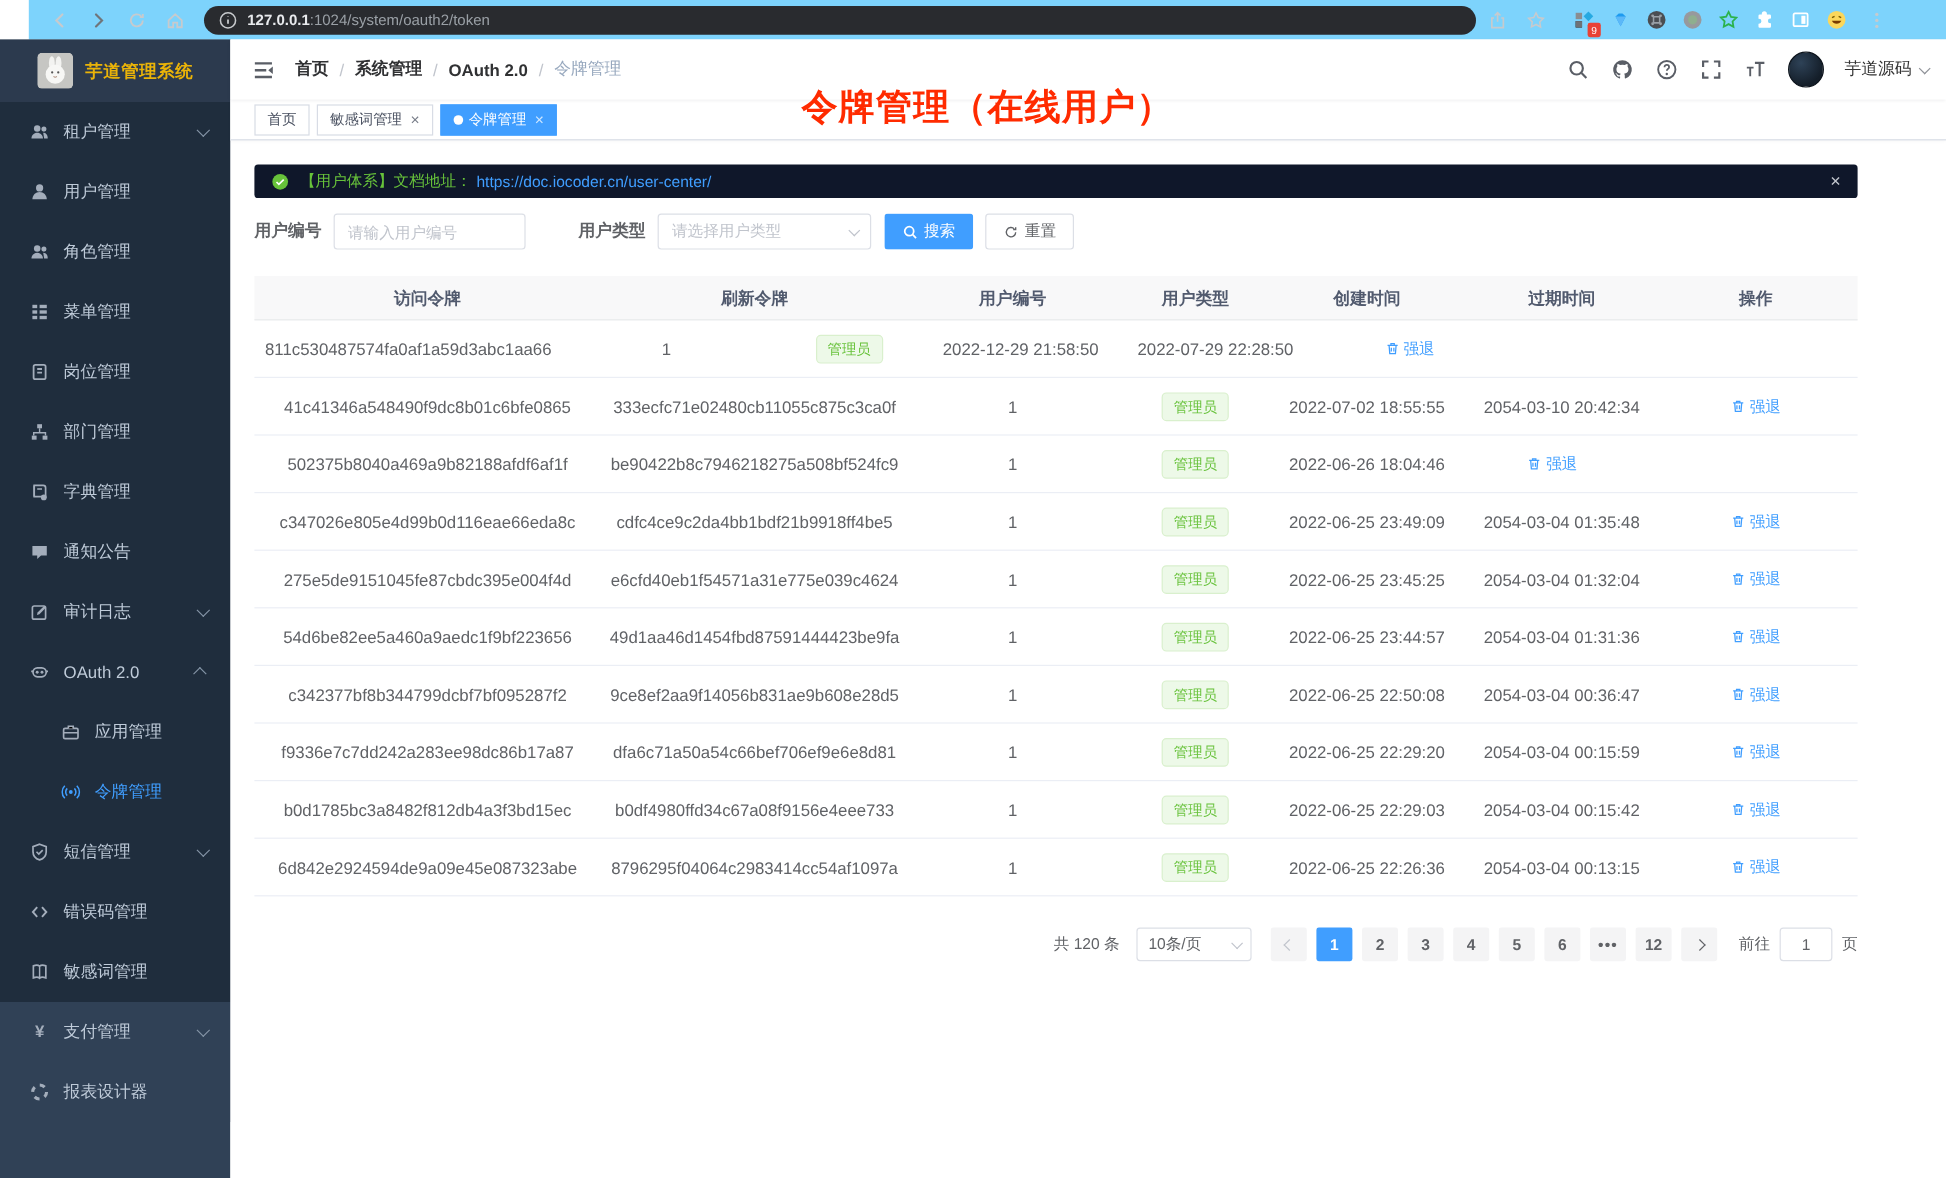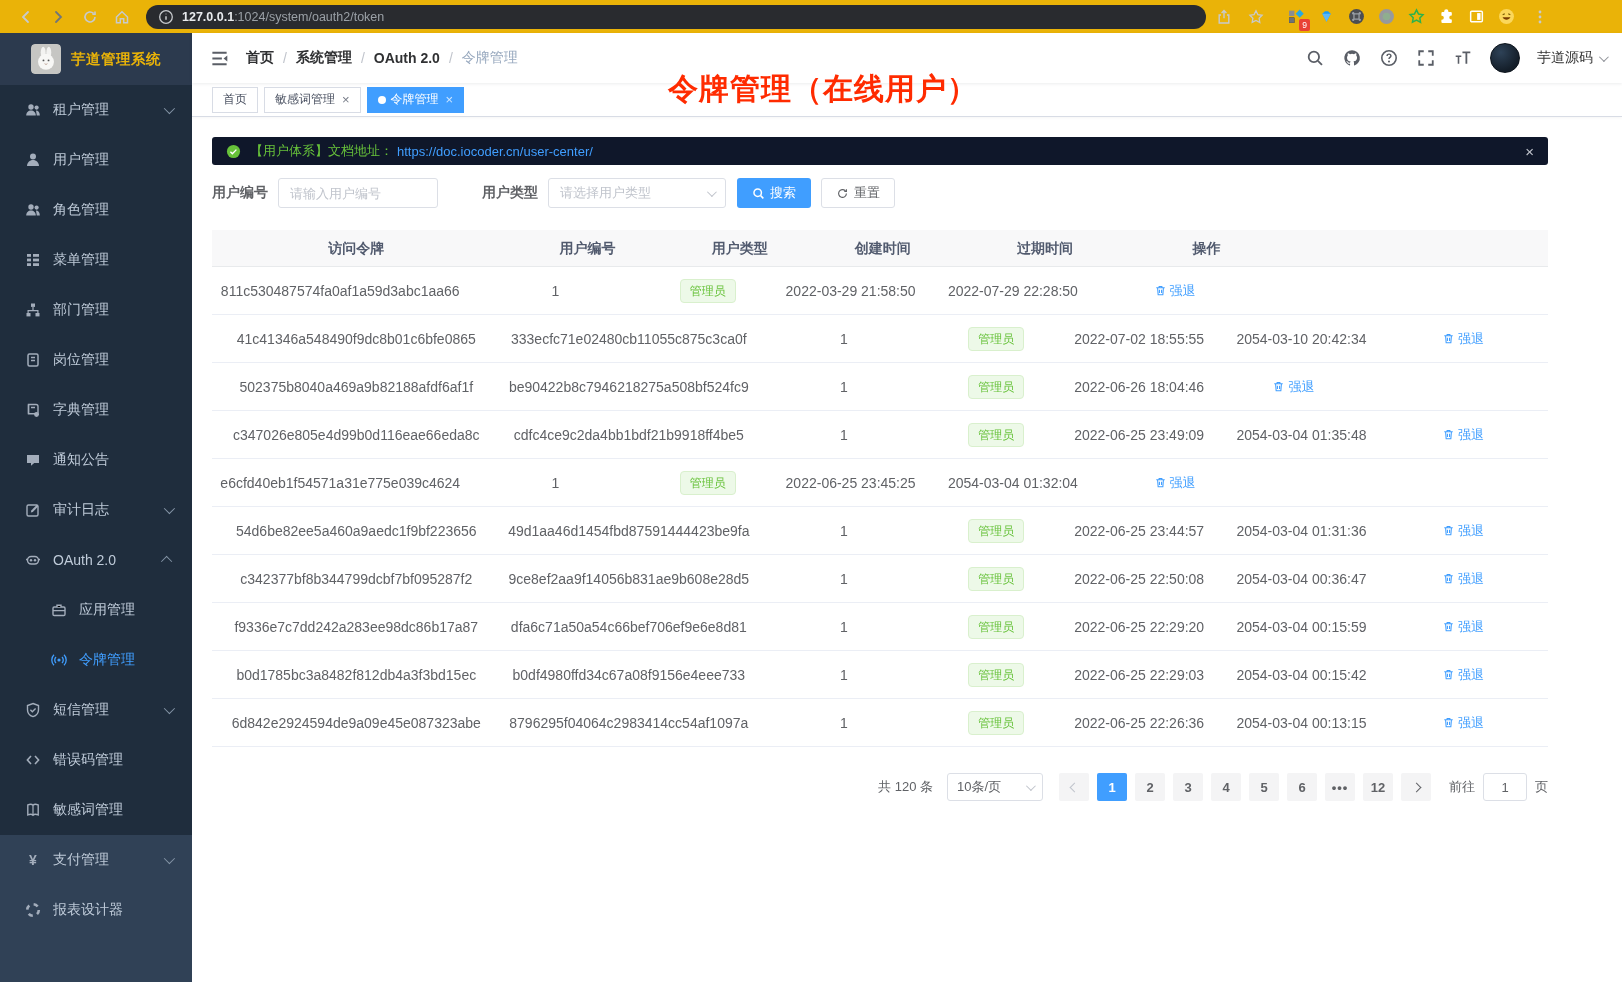--- a/index.html
+++ b/index.html
@@ -1,20 +1,20 @@
 <!DOCTYPE html>
 <html><head>
 <meta charset="utf-8">
 <style>
   * { box-sizing: border-box; margin: 0; padding: 0; }
   html,body { width:1622px; height:982px; overflow:hidden;
     font-family:"Liberation Sans","DejaVu Sans",sans-serif; background:#fff; }
 
   
-  .browser-bar { height:33px; background:#eab308; display:flex; align-items:center; padding:16px 12px; gap:4px; }
+  .browser-bar { height:33px; background:#7dd3fc; display:flex; align-items:center; padding:16px 12px; gap:4px;margin-left:24px; }
   .bicon { width:28px; height:24px; display:flex; align-items:center; justify-content:center; color:#c7cacd; flex:0 0 auto; }
   .bicon svg { width:16px; height:16px; }
   .bicon.dim { color:#70757a; }
   .url-pill { height:24px; background:#292b2f; border-radius:12px; display:flex; align-items:center;
     padding:0 12px; gap:8px; width:1060px; margin-left:6px; }
   .url-text { font-size:12.5px; color:#e8eaed; font-weight:700; white-space:nowrap; }
   .url-text .rest { color:#9aa0a6; font-weight:400; }
   .ext-cluster { display:flex; align-items:center; gap:6px; margin-left:10px; }
   .ext { width:24px; height:24px; display:flex; align-items:center; justify-content:center; position:relative; }
   .ext svg { width:17px; height:17px; }
@@ -292,36 +292,36 @@
               <rect x="8" y="2" width="6" height="2.8" fill="currentColor"></rect>
               <rect x="8" y="6.6" width="6" height="2.8" fill="currentColor"></rect>
               <rect x="8" y="11.2" width="6" height="2.8" fill="currentColor"></rect>
             </svg>
           </span>
           <span class="mi-label">菜单管理</span>
         </div>
         <div class="menu-item">
           <span class="mi-icon">
             <svg viewBox="0 0 16 16">
+              <rect x="3" y="2" width="10" height="12" rx="1.5" fill="none" stroke="currentColor" stroke-width="1.5"></rect>
+              <path d="M6 5.5h4M6 8.5h4" stroke="currentColor" stroke-width="1.5"></path>
+            </svg>
+          </span>
+          <span class="mi-label">岗位管理</span>
+        </div>
+        <div class="menu-item">
+          <span class="mi-icon">
+            <svg viewBox="0 0 16 16">
               <rect x="6" y="1.5" width="4" height="3.4" fill="currentColor"></rect>
               <rect x="1.5" y="11" width="4" height="3.4" fill="currentColor"></rect>
               <rect x="10.5" y="11" width="4" height="3.4" fill="currentColor"></rect>
               <path d="M7.4 4.9h1.2V8h4.9v3h-1.2V9.2H3.7V11H2.5V8h4.9z" fill="currentColor"></path>
             </svg>
           </span>
           <span class="mi-label">部门管理</span>
-        </div>
-        <div class="menu-item">
-          <span class="mi-icon">
-            <svg viewBox="0 0 16 16">
-              <rect x="3" y="2" width="10" height="12" rx="1.5" fill="none" stroke="currentColor" stroke-width="1.5"></rect>
-              <path d="M6 5.5h4M6 8.5h4" stroke="currentColor" stroke-width="1.5"></path>
-            </svg>
-          </span>
-          <span class="mi-label">岗位管理</span>
         </div>
         <div class="menu-item">
           <span class="mi-icon">
             <svg viewBox="0 0 16 16">
               <path d="M3.5 2.5h7.5a2 2 0 012 2V13a1.5 1.5 0 00-1.5-1.2H3.5z" fill="none" stroke="currentColor" stroke-width="1.4"></path>
               <path d="M3.5 2.5v9.3M6 5.5h4" stroke="currentColor" stroke-width="1.4"></path>
               <circle cx="11.5" cy="12.5" r="2.4" fill="currentColor"></circle>
             </svg>
           </span>
           <span class="mi-label">字典管理</span>
@@ -529,35 +529,36 @@
               <path d="M12.8 8a4.8 4.8 0 11-1.4-3.4M12.8 2.8v2.6h-2.6" fill="none" stroke="#606266" stroke-width="1.4"></path>
             </svg>
           <span>重置</span>
         </button>
       </div>
 
       <div class="table">
         <div class="thead">
             <div class="tr" id="thead-row">
               <div class="th" style="width: 21.6%;">访问令牌</div>
+              <div class="th" style="width: 19.2%;">刷新令牌</div>
               <div class="th" style="width: 13%;">用户编号</div>
               <div class="th" style="width: 9.8%;">用户类型</div>
               <div class="th" style="width: 11.6%;">创建时间</div>
               <div class="th" style="width: 12.7%;">过期时间</div>
               <div class="th" style="width: 11.5%;">操作</div>
             </div>
           </div>
         <div id="tbody">
             <div class="tr">
               <div class="td" style="width: 19.2%;">811c530487574fa0af1a59d3abc1aa66</div>
               <div class="td" style="width: 13%;">1</div>
               <div class="td" style="width: 9.8%;">
                 <span class="tag-success">管理员</span>
               </div>
-              <div class="td" style="width: 11.6%;">2022-03-29 21:58:50</div>
+              <div class="td" style="width: 11.6%;">2022-12-29 21:58:50</div>
               <div class="td" style="width: 12.7%;">2022-07-29 22:28:50</div>
               <div class="td" style="width: 11.5%;">
                 <span class="action-link">
                   <svg viewBox="0 0 16 16">
                     <path d="M2.8 4.6h10.4M6.3 4.6V3h3.4v1.6M4.4 4.6l.7 8.6h5.8l.7-8.6M6.7 7v4M9.3 7v4" fill="none" stroke="currentColor" stroke-width="1.3"></path>
                   </svg>
                   <span>强退</span>
                 </span>
               </div>
             </div>
@@ -608,20 +609,21 @@
               <div class="td" style="width: 11.5%;">
                 <span class="action-link">
                   <svg viewBox="0 0 16 16">
                     <path d="M2.8 4.6h10.4M6.3 4.6V3h3.4v1.6M4.4 4.6l.7 8.6h5.8l.7-8.6M6.7 7v4M9.3 7v4" fill="none" stroke="currentColor" stroke-width="1.3"></path>
                   </svg>
                   <span>强退</span>
                 </span>
               </div>
             </div>
             <div class="tr">
+              <div class="td" style="width: 21.6%;">275e5de9151045fe87cbdc395e004f4d</div>
               <div class="td" style="width: 19.2%;">e6cfd40eb1f54571a31e775e039c4624</div>
               <div class="td" style="width: 13%;">1</div>
               <div class="td" style="width: 9.8%;">
                 <span class="tag-success">管理员</span>
               </div>
               <div class="td" style="width: 11.6%;">2022-06-25 23:45:25</div>
               <div class="td" style="width: 12.7%;">2054-03-04 01:32:04</div>
               <div class="td" style="width: 11.5%;">
                 <span class="action-link">
                   <svg viewBox="0 0 16 16">

